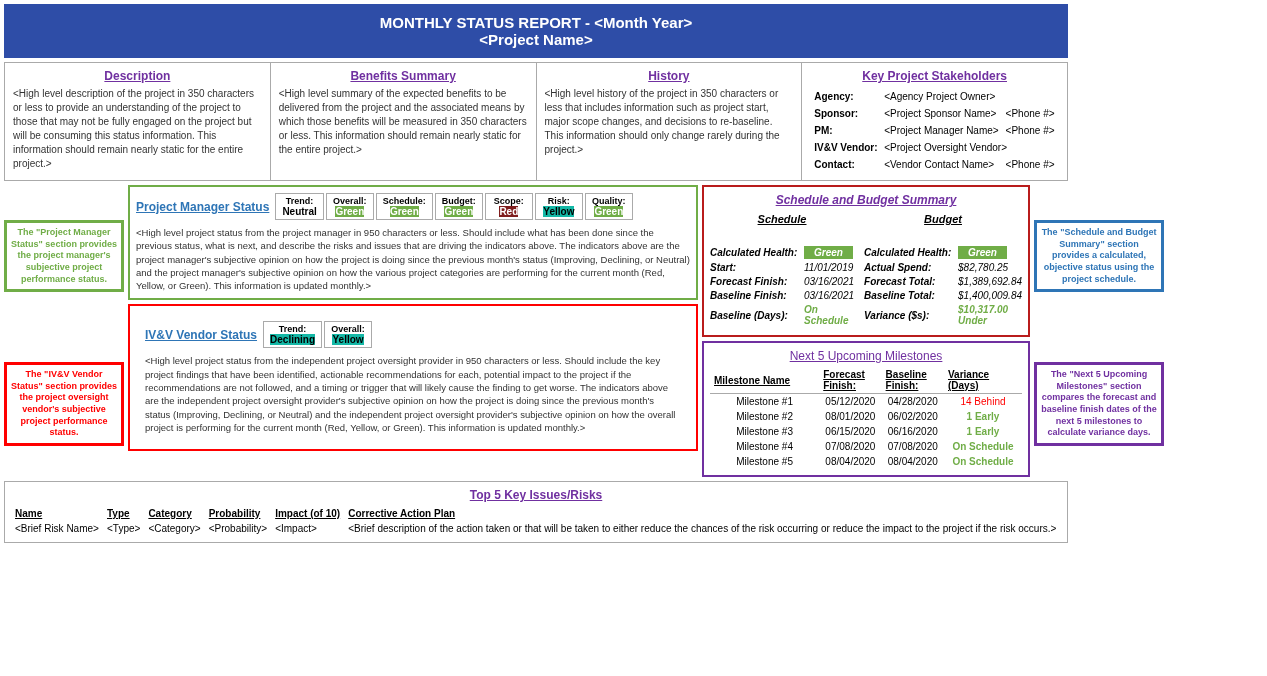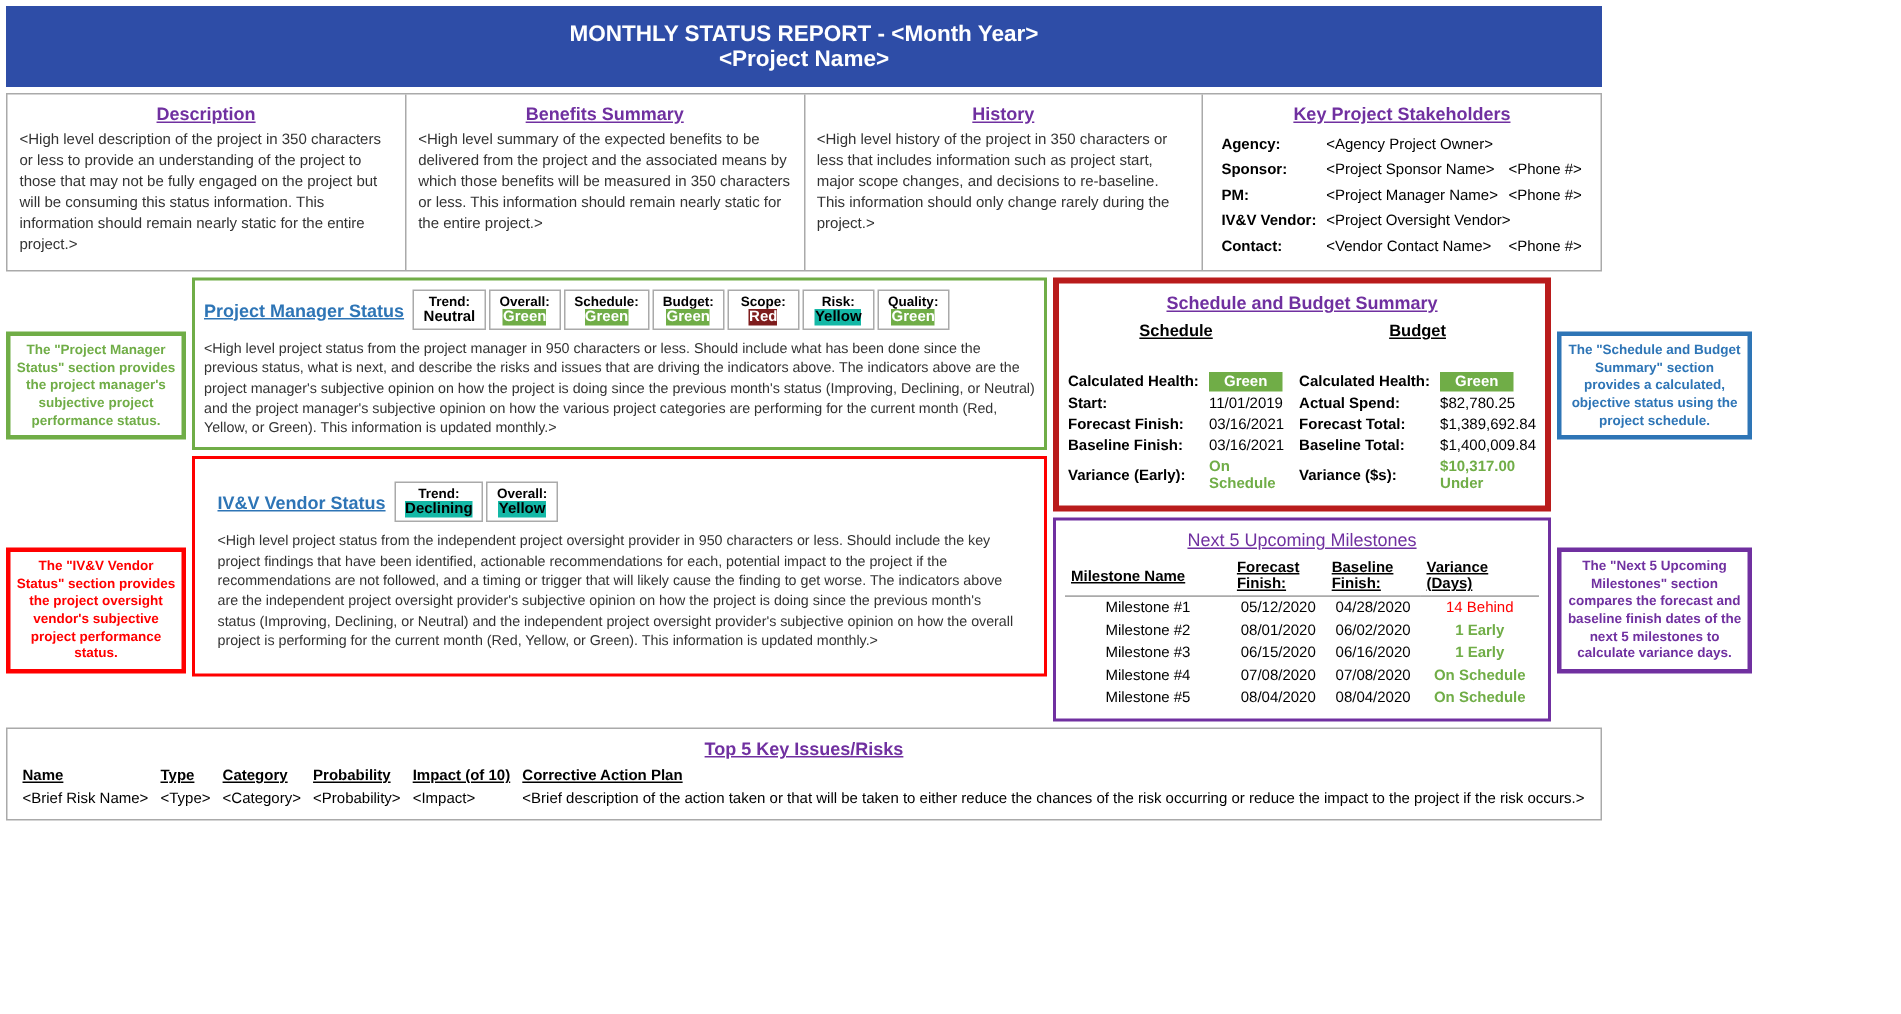--- a/index.html
+++ b/index.html
@@ -121,22 +121,23 @@
     
     .right-col {
       flex: 1;
       display: flex;
       flex-direction: column;
       gap: 4px;
     }
 
     
     .schedule-budget-box {
-      border: 4px solid #b91c1c;
+      border: 2px solid #b91c1c;
       padding: 6px;
+      font-style: italic;
     }
     .schedule-budget-title {
       color: #7030a0;
       font-weight: bold;
       text-decoration: underline;
       font-size: 12px;
       text-align: center;
       margin-bottom: 6px;
     }
     .sb-grid {
@@ -418,21 +419,21 @@
                 </div>
                 <div class="sb-row">
                   <span class="sb-label">Forecast Finish:</span>
                   <span class="sb-value">03/16/2021</span>
                 </div>
                 <div class="sb-row">
                   <span class="sb-label">Baseline Finish:</span>
                   <span class="sb-value">03/16/2021</span>
                 </div>
                 <div class="sb-row">
-                  <span class="sb-label">Variance (Early):</span>
+                  <span class="sb-label">Baseline (Days):</span>
                   <span class="sb-value on-schedule">On Schedule</span>
                 </div>
               </div>
 
               <div class="sb-col">
                 <div class="sb-col-header">Budget</div>
                 <div class="sb-row">
                   <span class="sb-label">Calculated Health:</span>
                   <span class="green-badge">Green</span>
                 </div>

